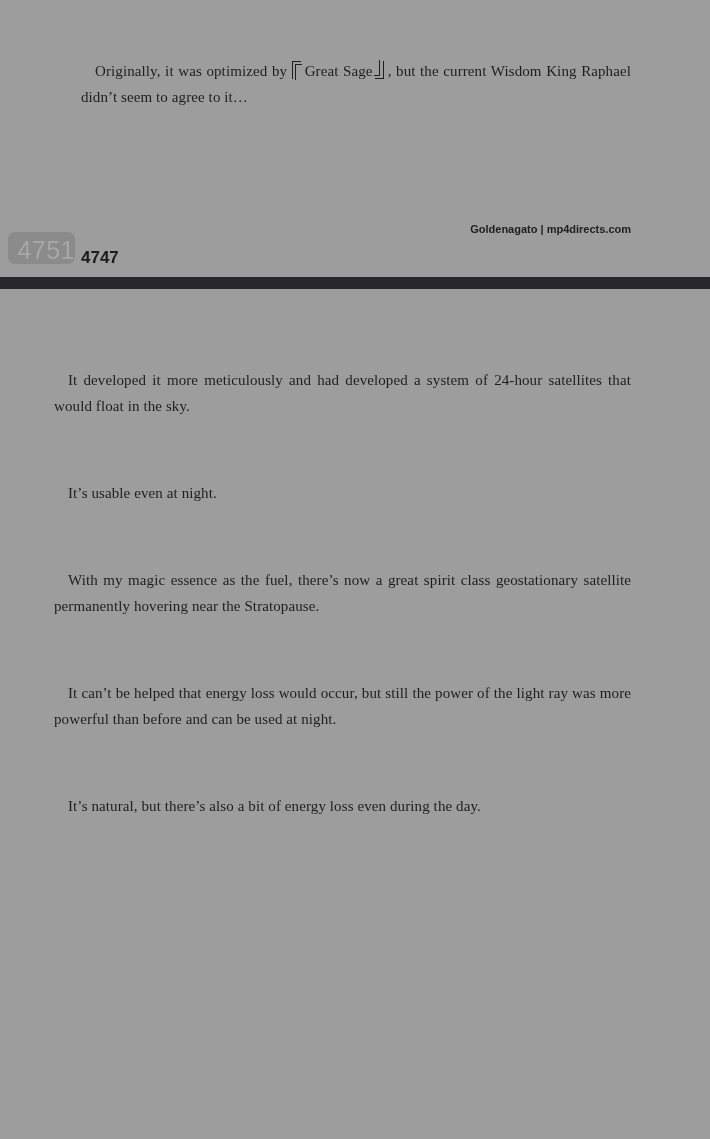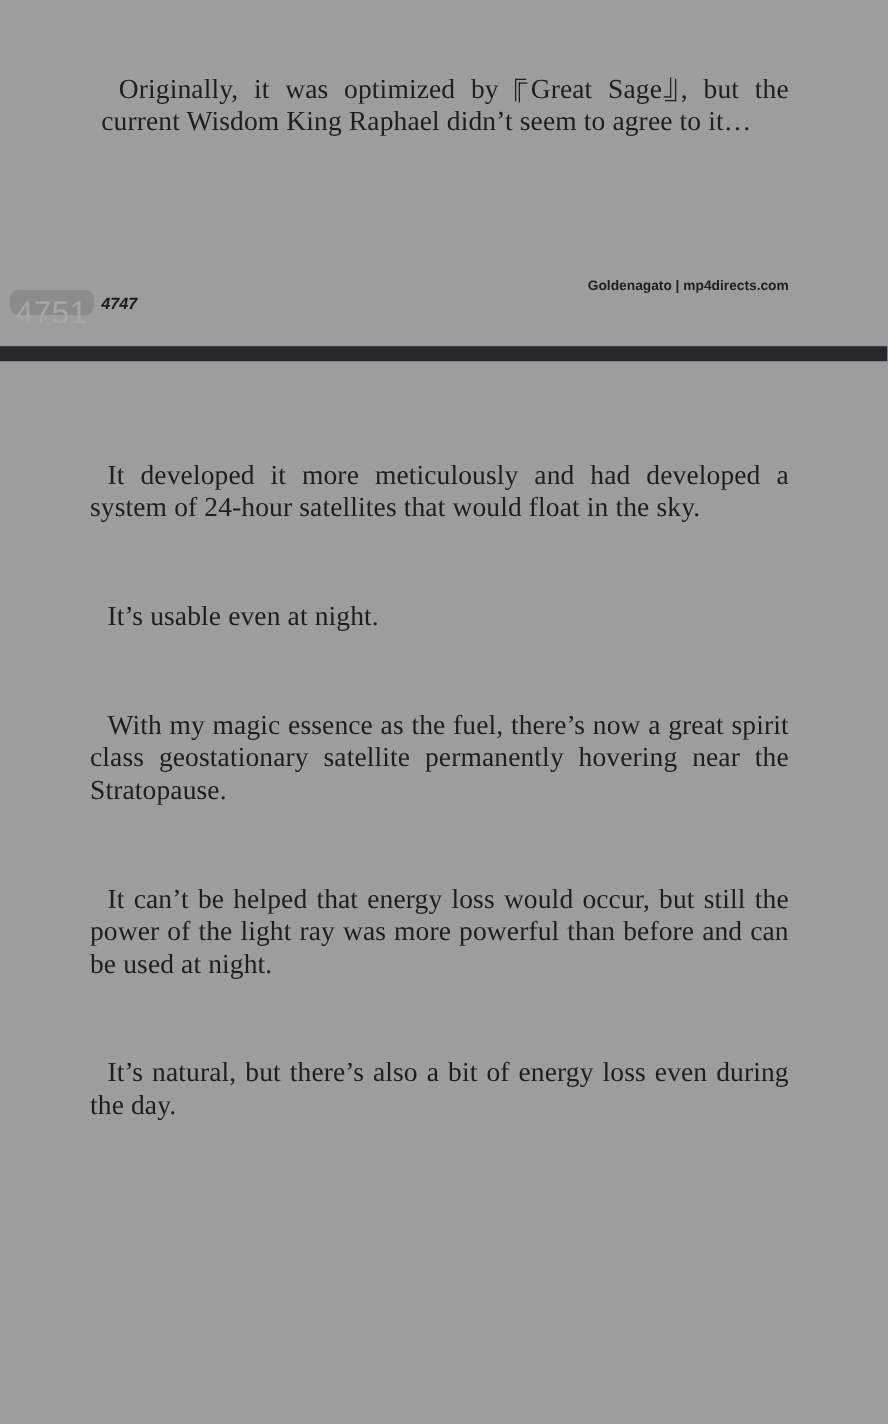--- a/index.html
+++ b/index.html
@@ -13,26 +13,26 @@
   .page {
     box-sizing: border-box;
     position: relative;
   }
   .page-prev {
     height: 277px;
     padding: 58px 79px 0 81px;
   }
   .page-current {
     height: 850px;
-    padding: 78px 79px 0 72px;
+    padding: 78px 79px 0 54px;
     font-family: Liberation Serif, serif;
   }
   .para {
     margin: 0 0 61px 0;
-    font-size: 22px;
+    font-size: 15px;
     line-height: 26px;
     text-align: justify;
     text-indent: 14px;
     letter-spacing: 0.1px;
   }
   
   .cb {
     display: inline-block;
     position: relative;
     width: 8px;
@@ -45,37 +45,36 @@
     border-top: 1.5px solid currentColor; border-left: 1.5px solid currentColor;
   }
   .cbr { border-bottom: 1.5px solid currentColor; border-right: 1.5px solid currentColor; margin-left: 2px; margin-right: 4px; }
   .cbr::after {
     content: ""; position: absolute; bottom: 2.2px; right: 2.2px; left: -1px; top: -1px;
     border-bottom: 1.5px solid currentColor; border-right: 1.5px solid currentColor;
   }
   .footer-badge {
     position: absolute;
     left: 8px; top: 232px;
-    width: 67px; height: 20px;
+    width: 67px; height: 32px;
     border-radius: 7px;
     background: #8b8b8b;
     color: #a7a7a7;
     font-family: "Liberation Sans", sans-serif;
     font-size: 25px;
     line-height: 36px;
-    text-align: center;
+    text-align: right;
     letter-spacing: 0.5px;
   }
   .footer-pagenum {
     position: absolute;
-    left: 81px; top: 235px;
+    left: 81px; top: 248px;
     font-family: "Liberation Sans", sans-serif;
-    font-style: italic;
     font-weight: 700;
-    font-size: 13px;
+    font-size: 17px;
     color: #1c1c1c;
   }
   .footer-watermark {
     position: absolute;
     right: 79px; top: 223px;
     font-family: "Liberation Sans", sans-serif;
     font-weight: 600;
     font-size: 11px;
     color: #1e1e1e;
   }

